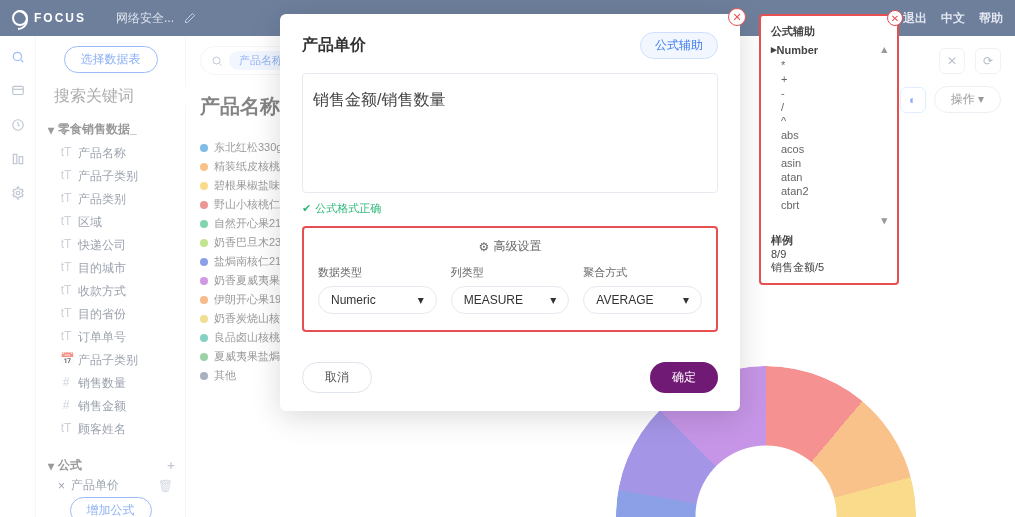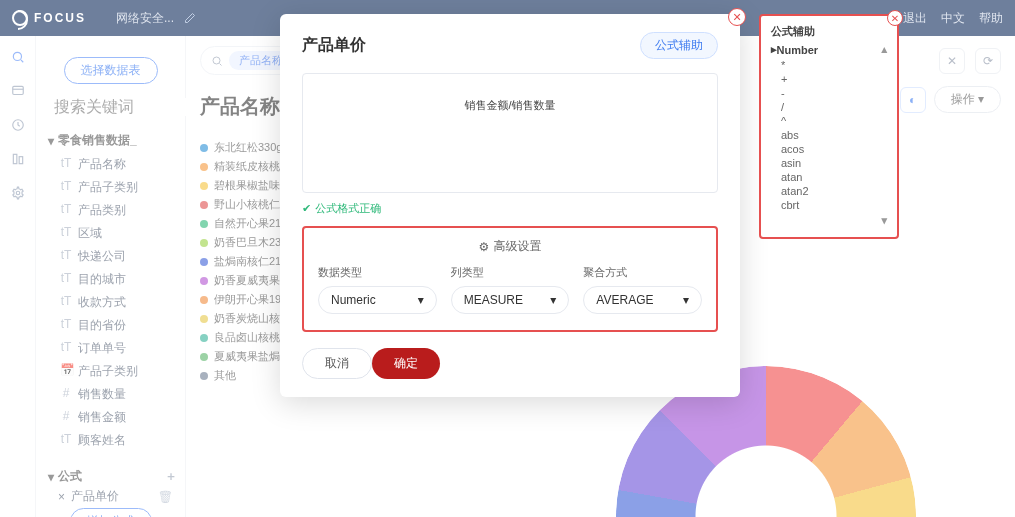--- a/index.html
+++ b/index.html
@@ -5,26 +5,26 @@
   *{box-sizing:border-box;margin:0;padding:0;font-family:-apple-system,BlinkMacSystemFont,"PingFang SC","Microsoft YaHei",sans-serif;}
   body{background:#fff;width:1015px;height:517px;overflow:hidden;position:relative;font-size:12px;color:#333;}
   
   .topbar{height:36px;background:#0e2a5a;color:#fff;display:flex;align-items:center;padding:0 12px;font-size:12px;}
   .logo{display:flex;align-items:center;gap:6px;font-weight:600;letter-spacing:2px;}
   .logo-mark{width:16px;height:16px;border-radius:50%;border:2px solid #fff;display:inline-block;position:relative;}
   .logo-mark::after{content:"";position:absolute;right:-2px;top:-2px;width:16px;height:16px;border-radius:50%;border:2px solid #fff;clip-path:inset(0 0 0 50%);}
   .top-title{margin-left:30px;color:#cdd6e6;}
   .top-edit{margin-left:10px;color:#9ab0d4;}
   .top-right{margin-left:auto;display:flex;gap:14px;align-items:center;color:#cdd6e6;}
-  .top-right span{cursor:pointer;}
+  .top-right span{cursor:pointer;font-weight:bold;}
   
   .rail{position:absolute;left:0;top:36px;bottom:0;width:36px;border-right:1px solid #eef0f3;display:flex;flex-direction:column;align-items:center;padding-top:14px;gap:20px;color:#93a0b5;}
   .rail .ic{cursor:pointer;}
   
-  .sidebar{position:absolute;left:36px;top:36px;bottom:0;width:150px;border-right:1px solid #eef0f3;padding:21px 8px;display:flex;flex-direction:column;}
+  .sidebar{position:absolute;left:36px;top:36px;bottom:0;width:150px;border-right:1px solid #eef0f3;padding:10px 8px;display:flex;flex-direction:column;}
   .pill-btn{border:1px solid #5b8ef7;color:#3f7cf0;background:#fff;border-radius:14px;padding:4px 16px;font-size:12px;cursor:pointer;align-self:center;}
   .side-search{margin:14px 4px 10px;display:flex;align-items:center;gap:6px;color:#9aa4b5;}
   .side-search input{border:none;outline:none;flex:1;font-size:16px;color:#666;}
   .tree{font-size:12px;color:#555;}
   .tree-hdr{font-weight:600;margin:6px 0 4px 4px;display:flex;align-items:center;gap:4px;}
   .tree-item{display:flex;align-items:flex-start;gap:6px;padding:3px 4px 3px 16px;color:#5a6577;}
   .tic{color:#aab3c2;width:12px;text-align:center;}
   .section-hdr{margin-top:16px;font-weight:600;display:flex;align-items:center;gap:4px;padding-left:4px;}
   .section-hdr .plus{margin-left:auto;color:#9aa4b5;cursor:pointer;}
   .formula-row{display:flex;align-items:center;gap:6px;padding:3px 4px 3px 14px;color:#5a6577;}
@@ -47,32 +47,32 @@
     -webkit-mask:radial-gradient(circle,transparent 70px,#000 71px);mask:radial-gradient(circle,transparent 70px,#000 71px);}
   .axis-labels{position:absolute;left:430px;top:480px;width:300px;display:flex;justify-content:space-between;font-size:11px;color:#8a94a6;}
   
   .overlay{position:absolute;inset:0;background:rgba(255,255,255,.4);}
   
   .modal{position:absolute;left:280px;top:14px;width:460px;background:#fff;border-radius:6px;box-shadow:0 6px 30px rgba(0,0,0,.15);padding:18px 22px;}
   .modal-close{position:absolute;right:-6px;top:-6px;width:18px;height:18px;border-radius:50%;border:1.5px solid #e65050;color:#e65050;font-size:11px;display:flex;align-items:center;justify-content:center;cursor:pointer;background:#fff;}
   .modal-head{display:flex;align-items:center;}
   .modal-title{font-size:16px;font-weight:600;}
   .assist-btn{margin-left:auto;border:1px solid #cfe0ff;color:#3f7cf0;background:#f2f7ff;border-radius:14px;padding:4px 14px;font-size:12px;cursor:pointer;}
-  .formula-box{margin-top:14px;border:1px solid #e6e9ef;border-radius:4px;height:120px;padding:24px 10px;font-size:11px;color:#444;text-align:center;}
+  .formula-box{margin-top:14px;border:1px solid #e6e9ef;border-radius:4px;height:120px;padding:16px 10px;font-size:16px;color:#444;}
   .valid{margin-top:8px;color:#2fb97a;font-size:11px;display:flex;align-items:center;gap:4px;}
   .adv{margin-top:10px;border:2px solid #e65050;border-radius:4px;padding:10px 14px 16px;}
   .adv-title{text-align:center;color:#666;font-size:12px;display:flex;align-items:center;justify-content:center;gap:4px;}
   .adv-row{display:flex;gap:14px;margin-top:10px;}
   .adv-col{flex:1;}
   .adv-label{font-size:11px;color:#666;margin-bottom:6px;display:block;}
   .sel{width:100%;border:1px solid #e6e9ef;border-radius:16px;padding:6px 12px;font-size:12px;background:#fff;color:#333;display:flex;align-items:center;justify-content:space-between;cursor:pointer;}
-  .modal-actions{display:flex;gap:0;justify-content:flex-start;margin-top:16px;}
+  .modal-actions{display:flex;gap:0;justify-content:space-between;margin-top:30px;}
   .btn{border-radius:16px;padding:6px 22px;font-size:12px;cursor:pointer;}
   .btn-ghost{border:1px solid #e0e4ec;background:#fff;color:#555;}
-  .btn-primary{border:none;background:#b91c1c;color:#fff;}
+  .btn-primary{border:none;background:#701a75;color:#fff;}
   
   .helper{position:absolute;right:116px;top:14px;width:140px;background:#fff;border:2px solid #e65050;border-radius:4px;padding:8px 10px;font-size:11px;color:#444;z-index:5;}
   .helper-close{position:absolute;right:-6px;top:-6px;width:16px;height:16px;border-radius:50%;border:1.5px solid #e65050;color:#e65050;font-size:10px;display:flex;align-items:center;justify-content:center;cursor:pointer;background:#fff;}
   .helper-title{font-weight:600;margin-bottom:4px;}
   .hcat{font-weight:600;margin:2px 0;display:flex;align-items:center;}
   .hcat .chev{margin-left:auto;color:#999;}
   .hitem{padding:1px 0 1px 10px;color:#666;cursor:pointer;}
   .hsec{margin-top:6px;}
   .hlabel{font-weight:600;}
   svg{display:block;}
@@ -375,13 +375,14 @@
       <div class="hitem">abs</div>
       <div class="hitem">acos</div>
       <div class="hitem">asin</div>
       <div class="hitem">atan</div>
       <div class="hitem">atan2</div>
       <div class="hitem">cbrt</div>
     </div>
   <div class="hcat" style="justify-content:flex-end">
       <span class="chev">▾</span>
     </div>
+  <div class="hsec"><span class="hlabel">样例</span><div>8/9</div><div>销售金额/5</div></div>
 </div>
 
 </body></html>

